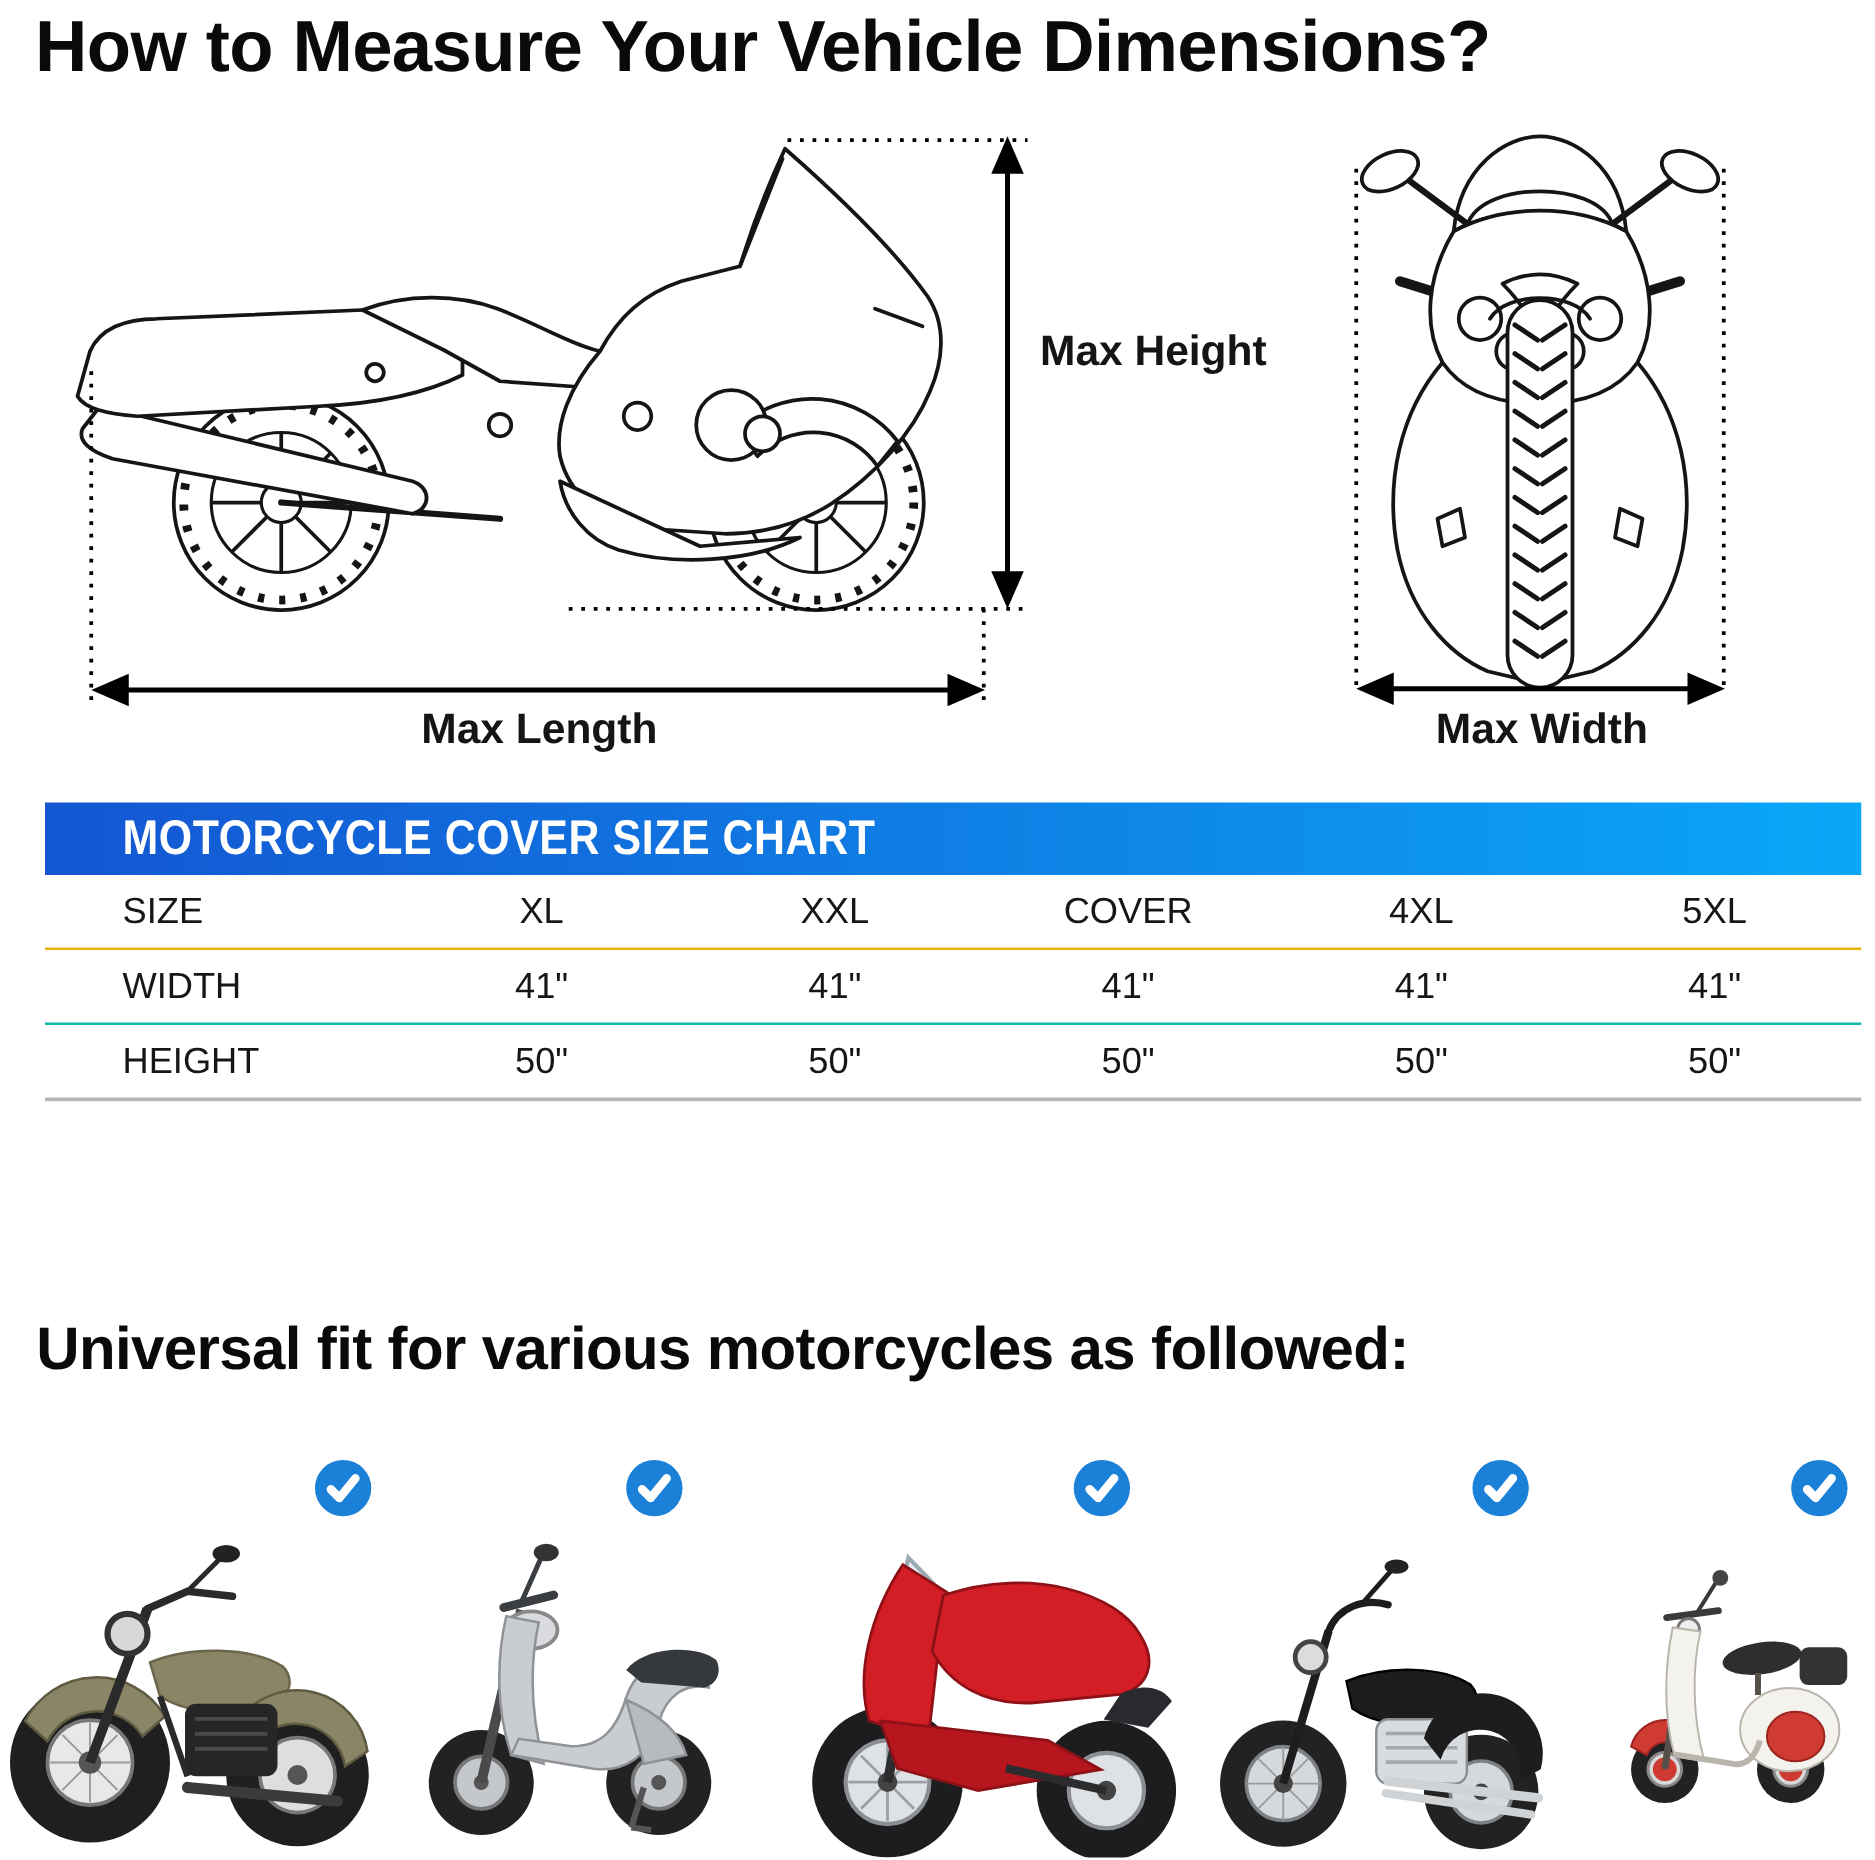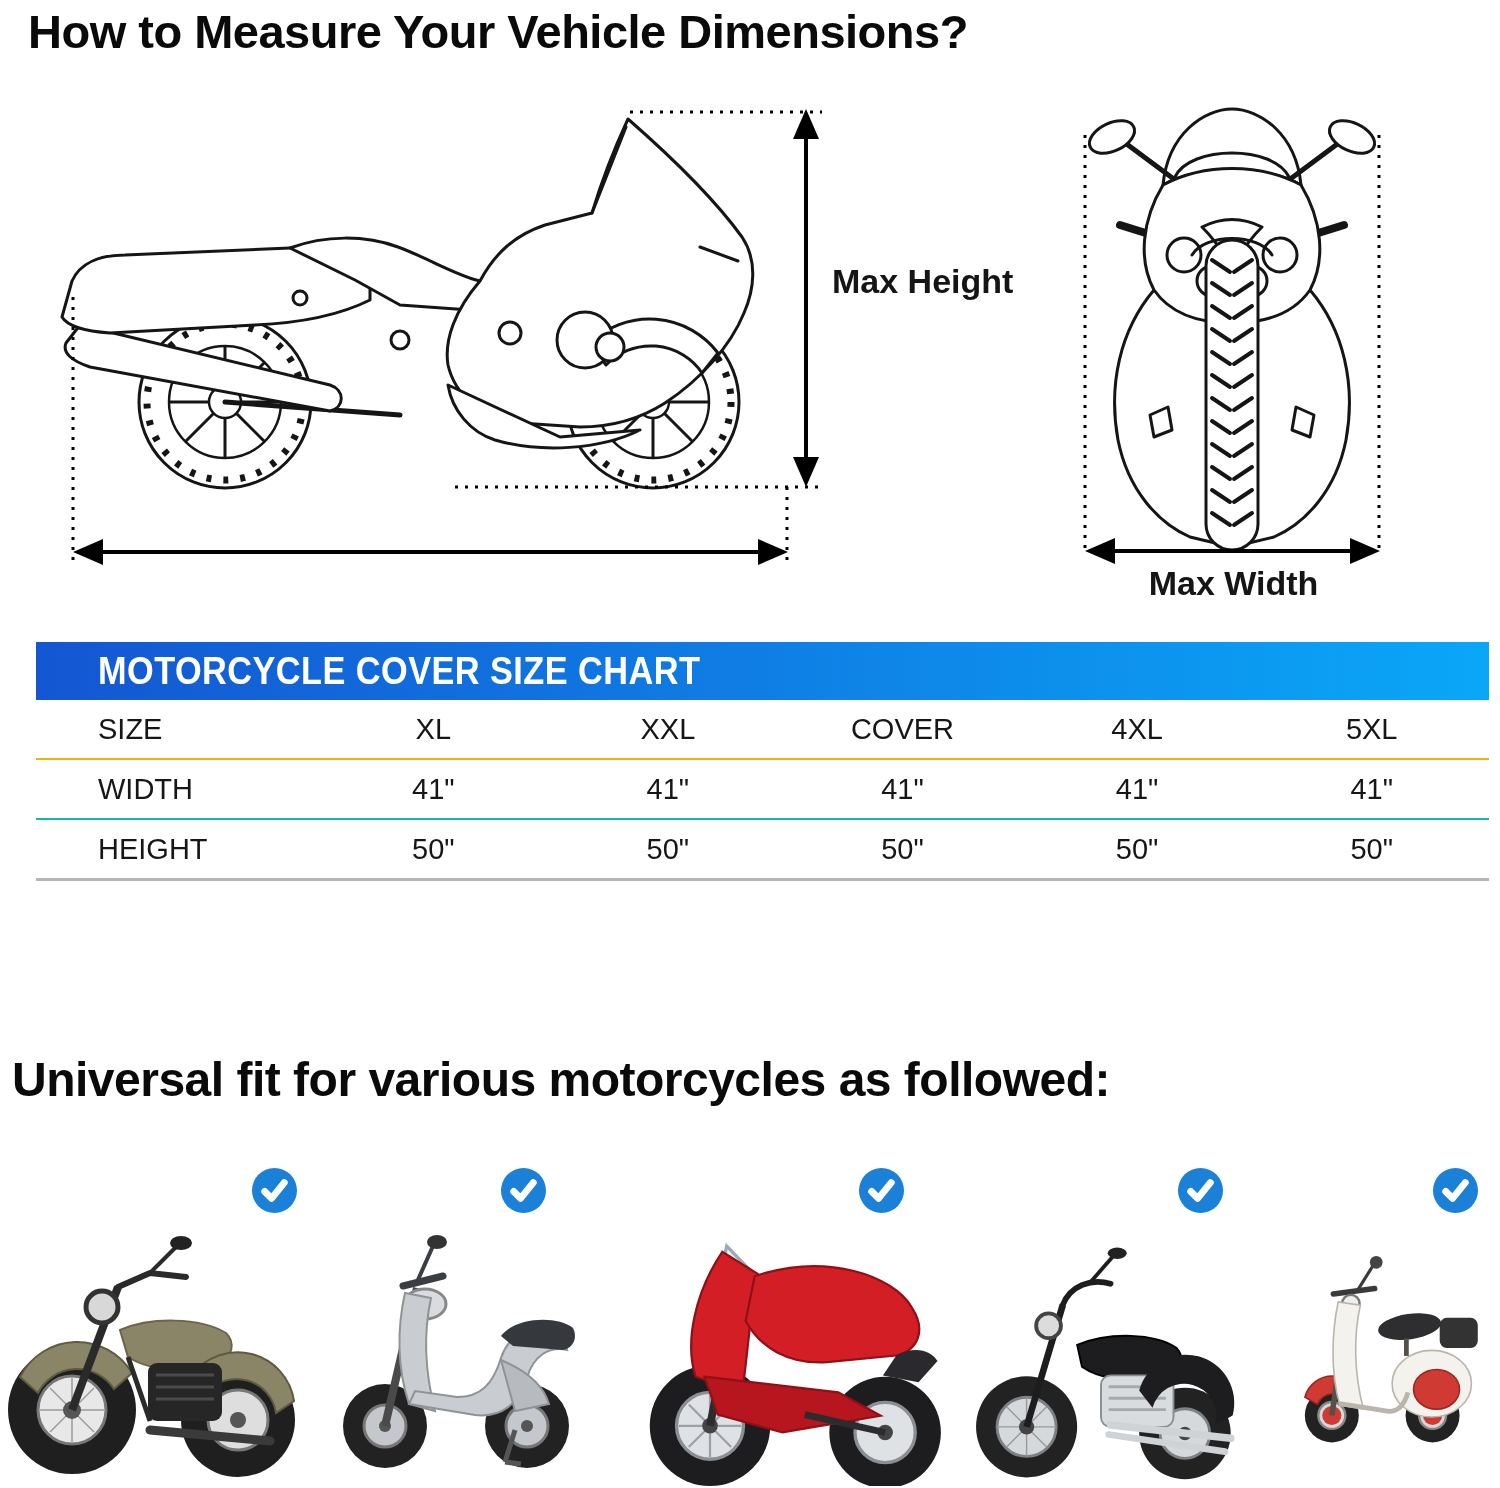--- a/index.html
+++ b/index.html
@@ -1,19 +1,19 @@
 <!DOCTYPE html>
 <html><head>
 <meta charset="utf-8">
 <style>
   html,body{margin:0;padding:0;background:#ffffff;}
   .canvas{position:relative;width:1500px;height:1488px;background:#ffffff;overflow:hidden;
           font-family:"Liberation Sans", sans-serif;color:#111;}
-  .h1{position:absolute;left:28px;top:4px;font-size:47px;font-weight:bold;letter-spacing:-0.5px;color:#0a0a0a;white-space:nowrap;}
-  .h2{position:absolute;left:12px;top:1052px;font-size:48px;font-weight:bold;letter-spacing:-0.5px;color:#0a0a0a;white-space:nowrap;}
+  .h1{position:absolute;left:28px;top:4px;font-size:58px;font-weight:bold;letter-spacing:-0.5px;color:#0a0a0a;white-space:nowrap;}
+  .h2{position:absolute;left:29px;top:1052px;font-size:48px;font-weight:bold;letter-spacing:-0.5px;color:#0a0a0a;white-space:nowrap;}
 
   .diagram-svg{position:absolute;left:0;top:85px;width:1500px;height:555px;}
   .dim-label{position:absolute;font-size:34px;font-weight:bold;color:#151515;white-space:nowrap;text-align:right;}
   .lbl-height{left:832px;top:262px;}
   .lbl-length{left:75px;top:564px;width:713px;text-align:center;}
   .lbl-width{left:1085px;top:564px;width:297px;text-align:center;}
 
   .size-chart{position:absolute;left:36px;top:642px;width:1453px;}
   .sc-header{height:58px;line-height:58px;color:#fff;font-size:39px;font-weight:bold;
              padding-left:62px;box-sizing:border-box;white-space:nowrap;}
@@ -136,20 +136,21 @@
     <g stroke="#000">
       <line x1="1085" y1="50" x2="1085" y2="470" stroke-width="3" stroke-dasharray="3 7"></line>
       <line x1="1379" y1="50" x2="1379" y2="470" stroke-width="3" stroke-dasharray="3 7"></line>
       <line x1="1107" y1="466" x2="1357" y2="466" stroke-width="4"></line>
       <polygon points="1085,466 1115,453 1115,479" fill="#000" stroke="none"></polygon>
       <polygon points="1380,466 1350,453 1350,479" fill="#000" stroke="none"></polygon>
     </g>
   </svg>
 
   <div class="dim-label lbl-height">Max Height</div>
+  <div class="dim-label lbl-length">Max Length</div>
   <div class="dim-label lbl-width">Max Width</div>
 
   <div class="size-chart">
     <div class="sc-header" style="background: linear-gradient(90deg, rgb(20, 86, 210), rgb(10, 167, 247));">
       <span>MOTORCYCLE COVER SIZE CHART</span>
     </div>
     <div class="sc-row sep-a">
       <div class="lab">SIZE</div>
       <div class="val">XL</div>
       <div class="val">XXL</div>

